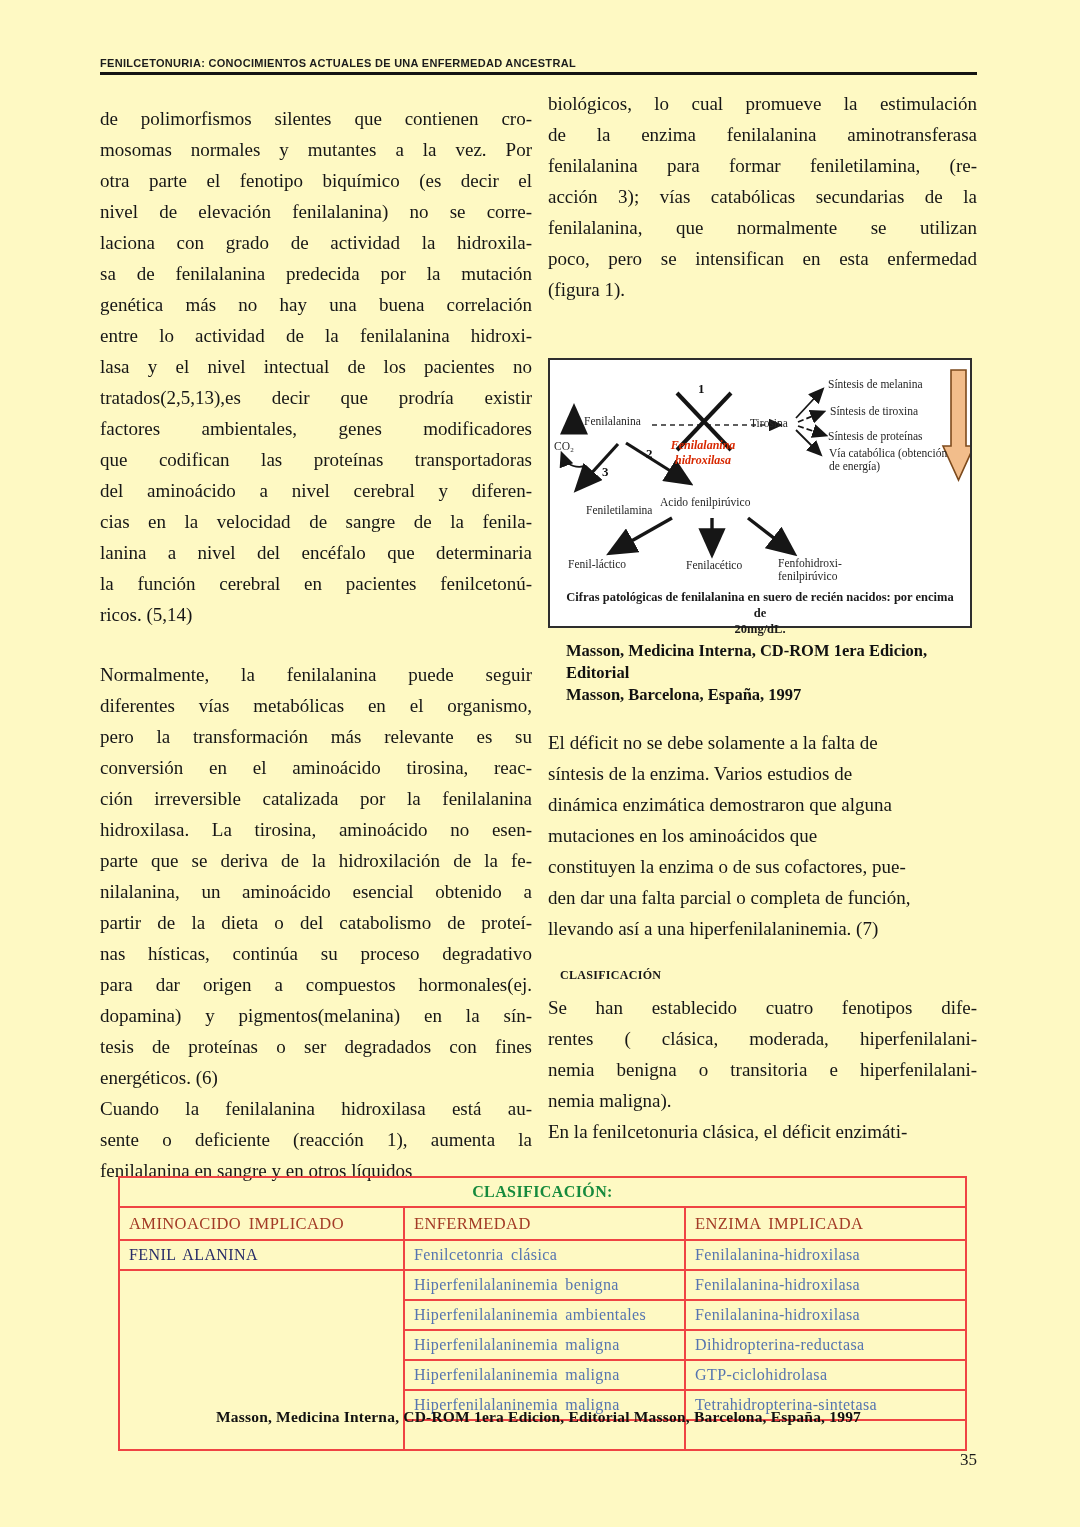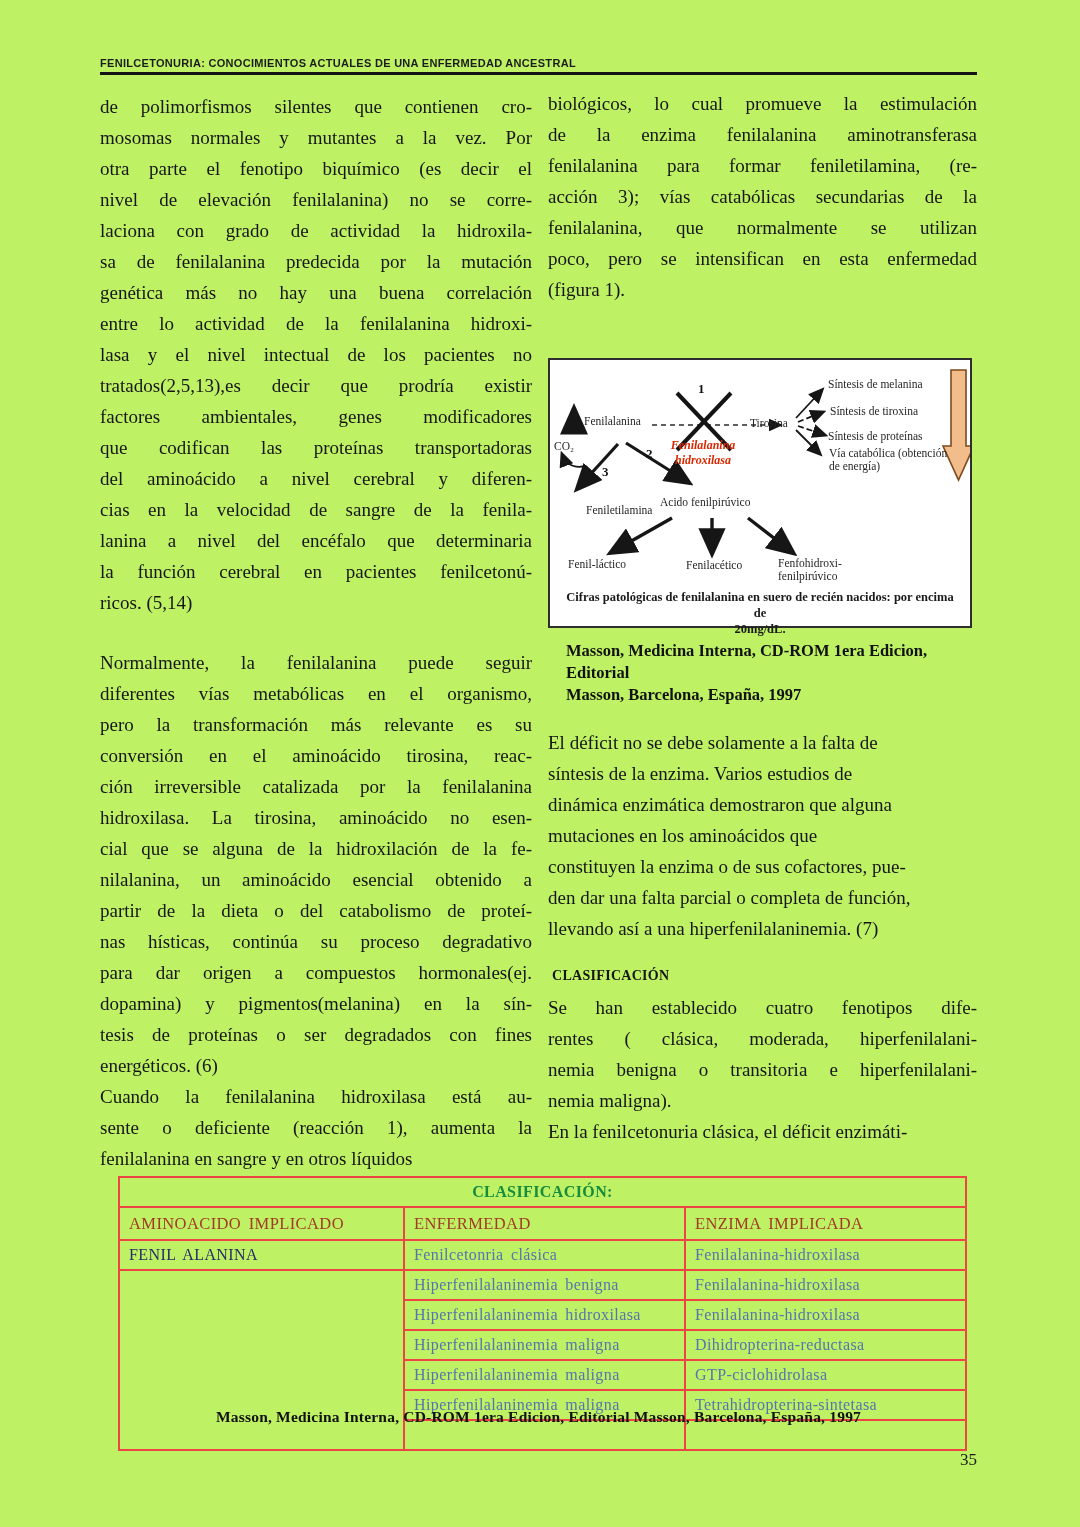--- a/index.html
+++ b/index.html
@@ -1,37 +1,37 @@
 <!DOCTYPE html>
 <html><head>
 <meta charset="utf-8">
 <style>
   html,body { margin:0; padding:0; background:#ffffff; }
   .page {
-    position:relative; width:1080px; height:1527px; background:#bef264;
+    position:relative; width:1080px; height:1527px; background:#fef9c3;
     font-family:"Liberation Serif", serif; color:#191919; overflow:hidden;
   }
   
   .runhead {
     position:absolute; left:100px; top:57px; width:875px;
     font-family:"Liberation Sans", sans-serif; font-size:11px; font-weight:bold;
     letter-spacing:0.3px; color:#1c1c1c;
   }
   .headrule { position:absolute; left:100px; top:72px; width:877px; height:3px; background:#141414; }
 
   
   .col { position:absolute; font-size:19px; line-height:31px; color:#161616; }
-  .col-left  { left:100px; top:91px;  width:432px; }
+  .col-left  { left:100px; top:103px;  width:432px; }
   .col-right { left:548px; top:88px;  width:429px; }
   .para { margin:0; }
   .para + .para { margin-top:0; }
   .gap { height:29px; }
   .jl { text-align:justify; text-align-last:justify; }
 
-  .sec-heading { font-size:14px; font-weight:bold; letter-spacing:0.3px; margin:16px 0 1px 4px; }
+  .sec-heading { font-size:12px; font-weight:bold; letter-spacing:0.3px; margin:16px 0 1px 12px; }
 
   
   .figure {
     position:absolute; left:548px; top:358px; width:424px; height:270px;
     border:2px solid #2e2e2e; background:#fff; box-sizing:border-box;
   }
   .figure svg { position:absolute; left:0; top:0; }
   .flabel {
     position:absolute; font-size:11.5px; line-height:13px; color:#262626;
     font-family:"Liberation Serif", serif; white-space:pre-line;
@@ -101,21 +101,21 @@
         <div>ricos.  (5,14)</div>
       </div>
     <div class="gap"></div>
     <div class="para just">
         <div class="jl">Normalmente, la fenilalanina puede seguir</div>
         <div class="jl">diferentes vías metabólicas en el organismo,</div>
         <div class="jl">pero la transformación más relevante es su</div>
         <div class="jl">conversión en el aminoácido tirosina, reac-</div>
         <div class="jl">ción irreversible catalizada por la fenilalanina</div>
         <div class="jl">hidroxilasa. La tirosina, aminoácido no esen-</div>
-        <div class="jl">cial que se alguna de la hidroxilación de la fe-</div>
+        <div class="jl">parte que se deriva de la hidroxilación de la fe-</div>
         <div class="jl">nilalanina, un aminoácido esencial obtenido a</div>
         <div class="jl">partir de la dieta o del catabolismo de proteí-</div>
         <div class="jl">nas hísticas, continúa su proceso degradativo</div>
         <div class="jl">para dar origen a compuestos hormonales(ej.</div>
         <div class="jl">dopamina) y pigmentos(melanina) en la sín-</div>
         <div class="jl">tesis de proteínas o ser degradados con fines</div>
         <div>energéticos. (6)</div>
       </div>
     <div class="para just">
         <div class="jl">Cuando la fenilalanina hidroxilasa está au-</div>
@@ -239,21 +239,21 @@
           <td class="c-amino">FENIL ALANINA</td>
           <td class="c-blue">Fenilcetonria clásica</td>
           <td class="c-blue">Fenilalanina-hidroxilasa</td>
         </tr>
         <tr>
           <td class="c-amino" rowspan="6"></td>
           <td class="c-blue">Hiperfenilalaninemia benigna</td>
           <td class="c-blue">Fenilalanina-hidroxilasa</td>
         </tr>
         <tr>
-          <td class="c-blue">Hiperfenilalaninemia hidroxilasa</td>
+          <td class="c-blue">Hiperfenilalaninemia ambientales</td>
           <td class="c-blue">Fenilalanina-hidroxilasa</td>
         </tr>
         <tr>
           <td class="c-blue">Hiperfenilalaninemia maligna</td>
           <td class="c-blue">Dihidropterina-reductasa</td>
         </tr>
         <tr>
           <td class="c-blue">Hiperfenilalaninemia maligna</td>
           <td class="c-blue">GTP-ciclohidrolasa</td>
         </tr>

